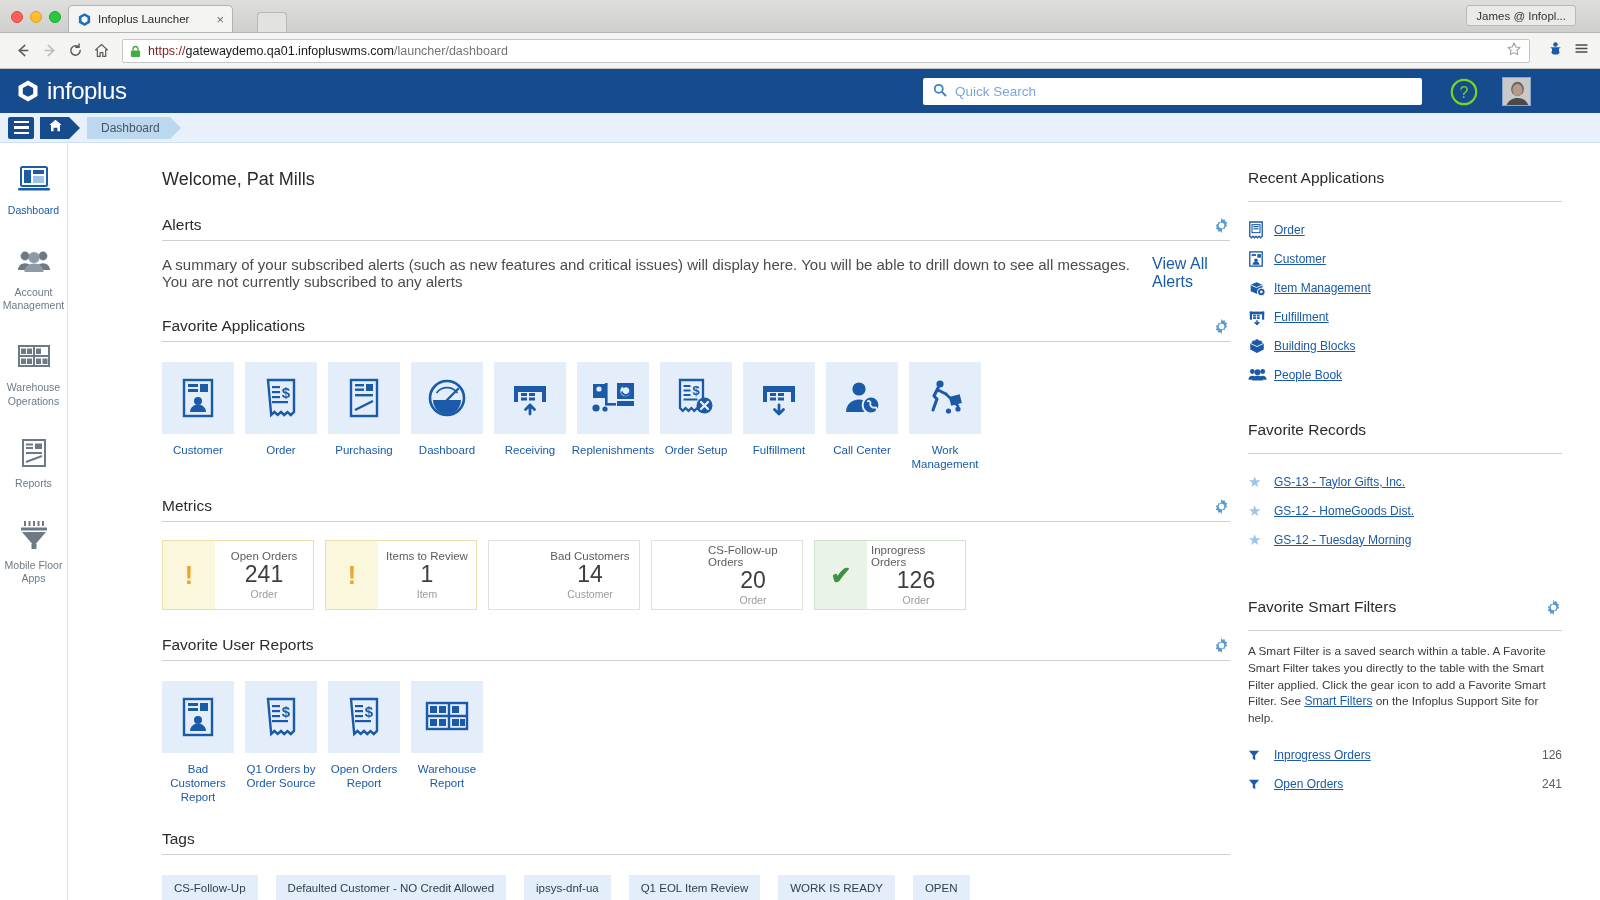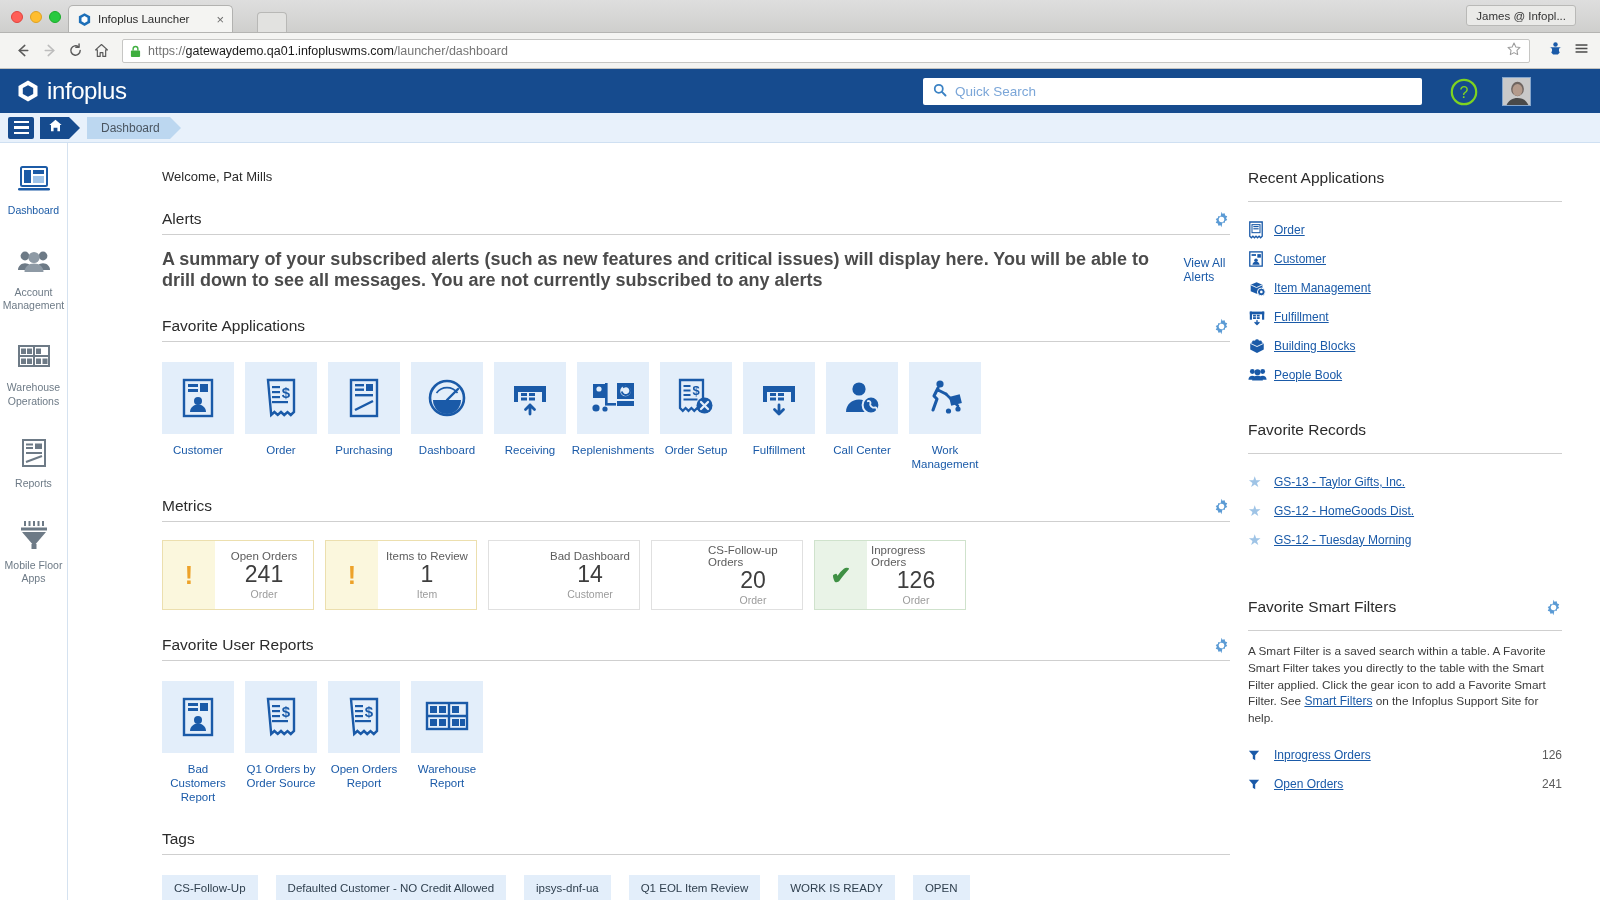--- a/index.html
+++ b/index.html
@@ -56,21 +56,21 @@
     display: flex; align-items: center; padding: 0 10px;
   }
   .nav-btn { width: 26px; height: 26px; display: flex; align-items: center; justify-content: center; }
   .urlbox {
     flex: 1; height: 24px; margin: 0 8px;
     background: #ffffff; border: 1px solid #c6c6c4; border-radius: 2px;
     display: flex; align-items: center; padding: 0 7px;
   }
   .lock { width: 11px; height: 13px; margin-right: 7px; flex: 0 0 11px; }
   .url { font-size: 12.5px; white-space: nowrap; }
-  .url .scheme { color: #737373; }
+  .url .scheme { color: #7f1d1d; }
   .url .host { color: #1a1a1a; }
   .url .path { color: #757575; }
   .star-ic { margin-left: auto; }
   .omni-ic { margin-left: 9px; }
 
   
   .app-header {
     height: 44px; background: #164b8e;
     display: flex; align-items: center; position: relative;
   }
@@ -145,36 +145,36 @@
   .rail-ico { height: 38px; display: flex; align-items: center; justify-content: center; }
   .rail-label {
     font-size: 10.5px; text-align: center; line-height: 1.25;
     margin-top: 5px; color: #6d7a86;
   }
   .rail-item.active .rail-label { color: #1c5ba6; }
 
   .main-col { flex: 1; padding: 0 0 0 0; position: relative; }
   .content-pad { padding: 26px 0 0 94px; }
 
-  .page-title { font-size: 13px; color: #2b2b2b; font-weight: 400; }
+  .page-title { font-size: 18px; color: #2b2b2b; font-weight: 400; }
 
   .section-head {
     display: flex; align-items: flex-end; justify-content: space-between;
     width: 1068px; margin-top: 26px;
     border-bottom: 1px solid #cfcfcf; padding-bottom: 6px;
   }
   .section-title { font-size: 15.5px; color: #2b2b2b; }
   .gear { width: 17px; height: 17px; }
 
   .alerts-row {
     width: 1068px; display: flex; align-items: center;
     justify-content: space-between; margin-top: 14px;
   }
-  .alerts-text { font-size: 18px; color: #4b4b4b; font-weight: bold; }
-  .link { color: #1a5aa8; font-size: 12px; text-decoration: none; }
+  .alerts-text { font-size: 15px; color: #4b4b4b; }
+  .link { color: #1a5aa8; font-size: 16px; text-decoration: none; }
 
   
   .tile-row { display: flex; gap: 11px; margin-top: 20px; }
   .tile { width: 72px; display: flex; flex-direction: column; align-items: center; }
   .tile-box {
     width: 72px; height: 72px; background: #e3eefa;
     display: flex; align-items: center; justify-content: center;
   }
   .tile-label {
     margin-top: 9px; font-size: 11.5px; color: #1a5aa8;
@@ -664,21 +664,21 @@
           <div class="metric-body">
             <span class="metric-name">Items to Review</span>
             <span class="metric-value">1</span>
             <span class="metric-sub">Item</span>
           </div>
         </div>
 
         <div class="metric-card">
           <div class="metric-flag"></div>
           <div class="metric-body">
-            <span class="metric-name">Bad Dashboard</span>
+            <span class="metric-name">Bad Customers</span>
             <span class="metric-value">14</span>
             <span class="metric-sub">Customer</span>
           </div>
         </div>
 
         <div class="metric-card">
           <div class="metric-flag"></div>
           <div class="metric-body">
             <span class="metric-name">CS-Follow-up Orders</span>
             <span class="metric-value">20</span>

